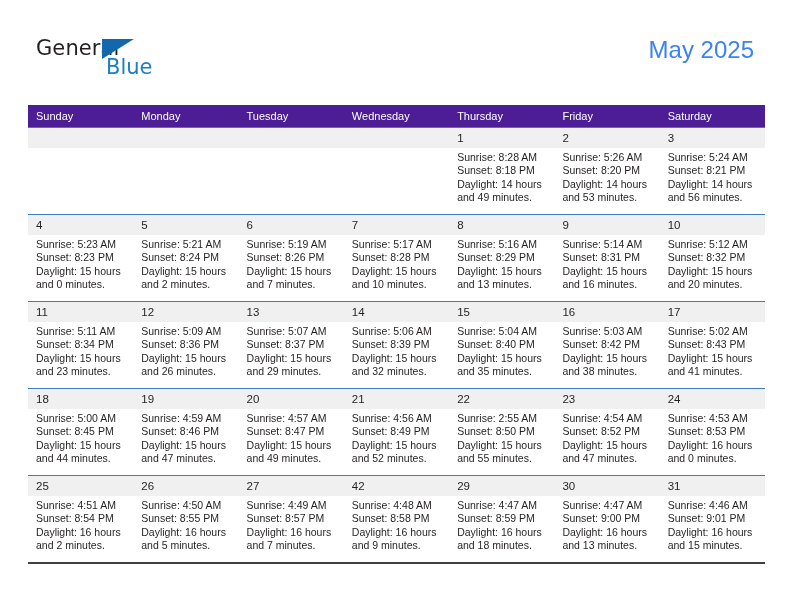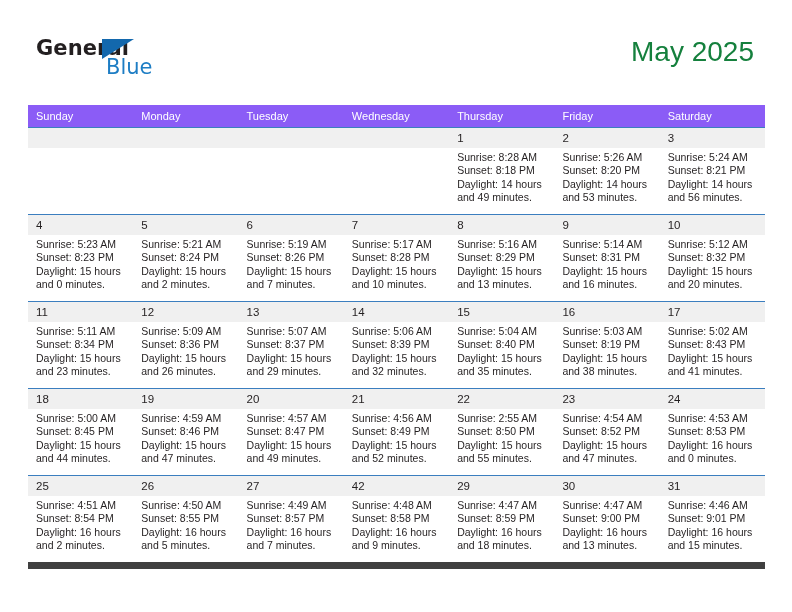--- a/index.html
+++ b/index.html
@@ -37,21 +37,21 @@
     height: 48px;
   }
   .logo-general {
     position: absolute;
     left: 0;
     top: 0;
     font-size: 21px;
     letter-spacing: .1px;
     color: #231f20;
     font-family: "DejaVu Sans", sans-serif;
-    font-weight: 700;
+    font-weight: 400;
     line-height: 21px;
   }
   .logo-blue {
     position: absolute;
     left: 22px;
     top: 19px;
     font-size: 21px;
     color: #1d7dc4;
     font-family: "DejaVu Sans", sans-serif;
     font-weight: 400;
@@ -65,22 +65,22 @@
     width: 0;
     height: 0;
     border-left: 32px solid #1368ad;
     border-bottom: 20px solid transparent;
   }
 
   .title {
     position: absolute;
     right: 38px;
     top: 36px;
-    font-size: 28px;
-    color: #15803d;
+    font-size: 24px;
+    color: #3b82f6;
     font-family: "Liberation Sans", sans-serif;
     font-weight: 400;
     white-space: nowrap;
   }
   .subtitle {
     position: absolute;
     right: 38px;
     top: 78px;
     font-size: 12px;
     color: #231f20;
@@ -93,21 +93,21 @@
   
   .cal {
     position: absolute;
     left: 28px;
     top: 105px;
     width: 737px;
     border-collapse: collapse;
     table-layout: fixed;
   }
   .cal th {
-    background: #8b5cf6;
+    background: #4c1d95;
     color: #ffffff;
     font-size: 11px;
     font-weight: 400;
     text-align: left;
     padding: 5px 0 5px 8px;
     border: none;
     font-family: "Liberation Sans", sans-serif;
   }
   .cal td {
     vertical-align: top;
@@ -133,21 +133,21 @@
     line-height: 13.4px;
     color: #231f20;
   }
   .daybody div {
     white-space: nowrap;
   }
   td.empty .daybody {
     height: 0;
   }
   .cal tr.week:last-child td {
-    border-bottom: 7px solid #404040;
+    border-bottom: 2px solid #404040;
   }
 </style>
 </head>
 <body>
 
 <div class="page">
 
   <div class="top">
 
     <div class="logo">
@@ -346,21 +346,21 @@
               <div>Sunrise: 5:04 AM</div>
               <div>Sunset: 8:40 PM</div>
               <div>Daylight: 15 hours</div>
               <div>and 35 minutes.</div>
             </div>
           </td>
           <td>
             <div class="daynum">16</div>
             <div class="daybody">
               <div>Sunrise: 5:03 AM</div>
-              <div>Sunset: 8:19 PM</div>
+              <div>Sunset: 8:42 PM</div>
               <div>Daylight: 15 hours</div>
               <div>and 38 minutes.</div>
             </div>
           </td>
           <td>
             <div class="daynum">17</div>
             <div class="daybody">
               <div>Sunrise: 5:02 AM</div>
               <div>Sunset: 8:43 PM</div>
               <div>Daylight: 15 hours</div>

